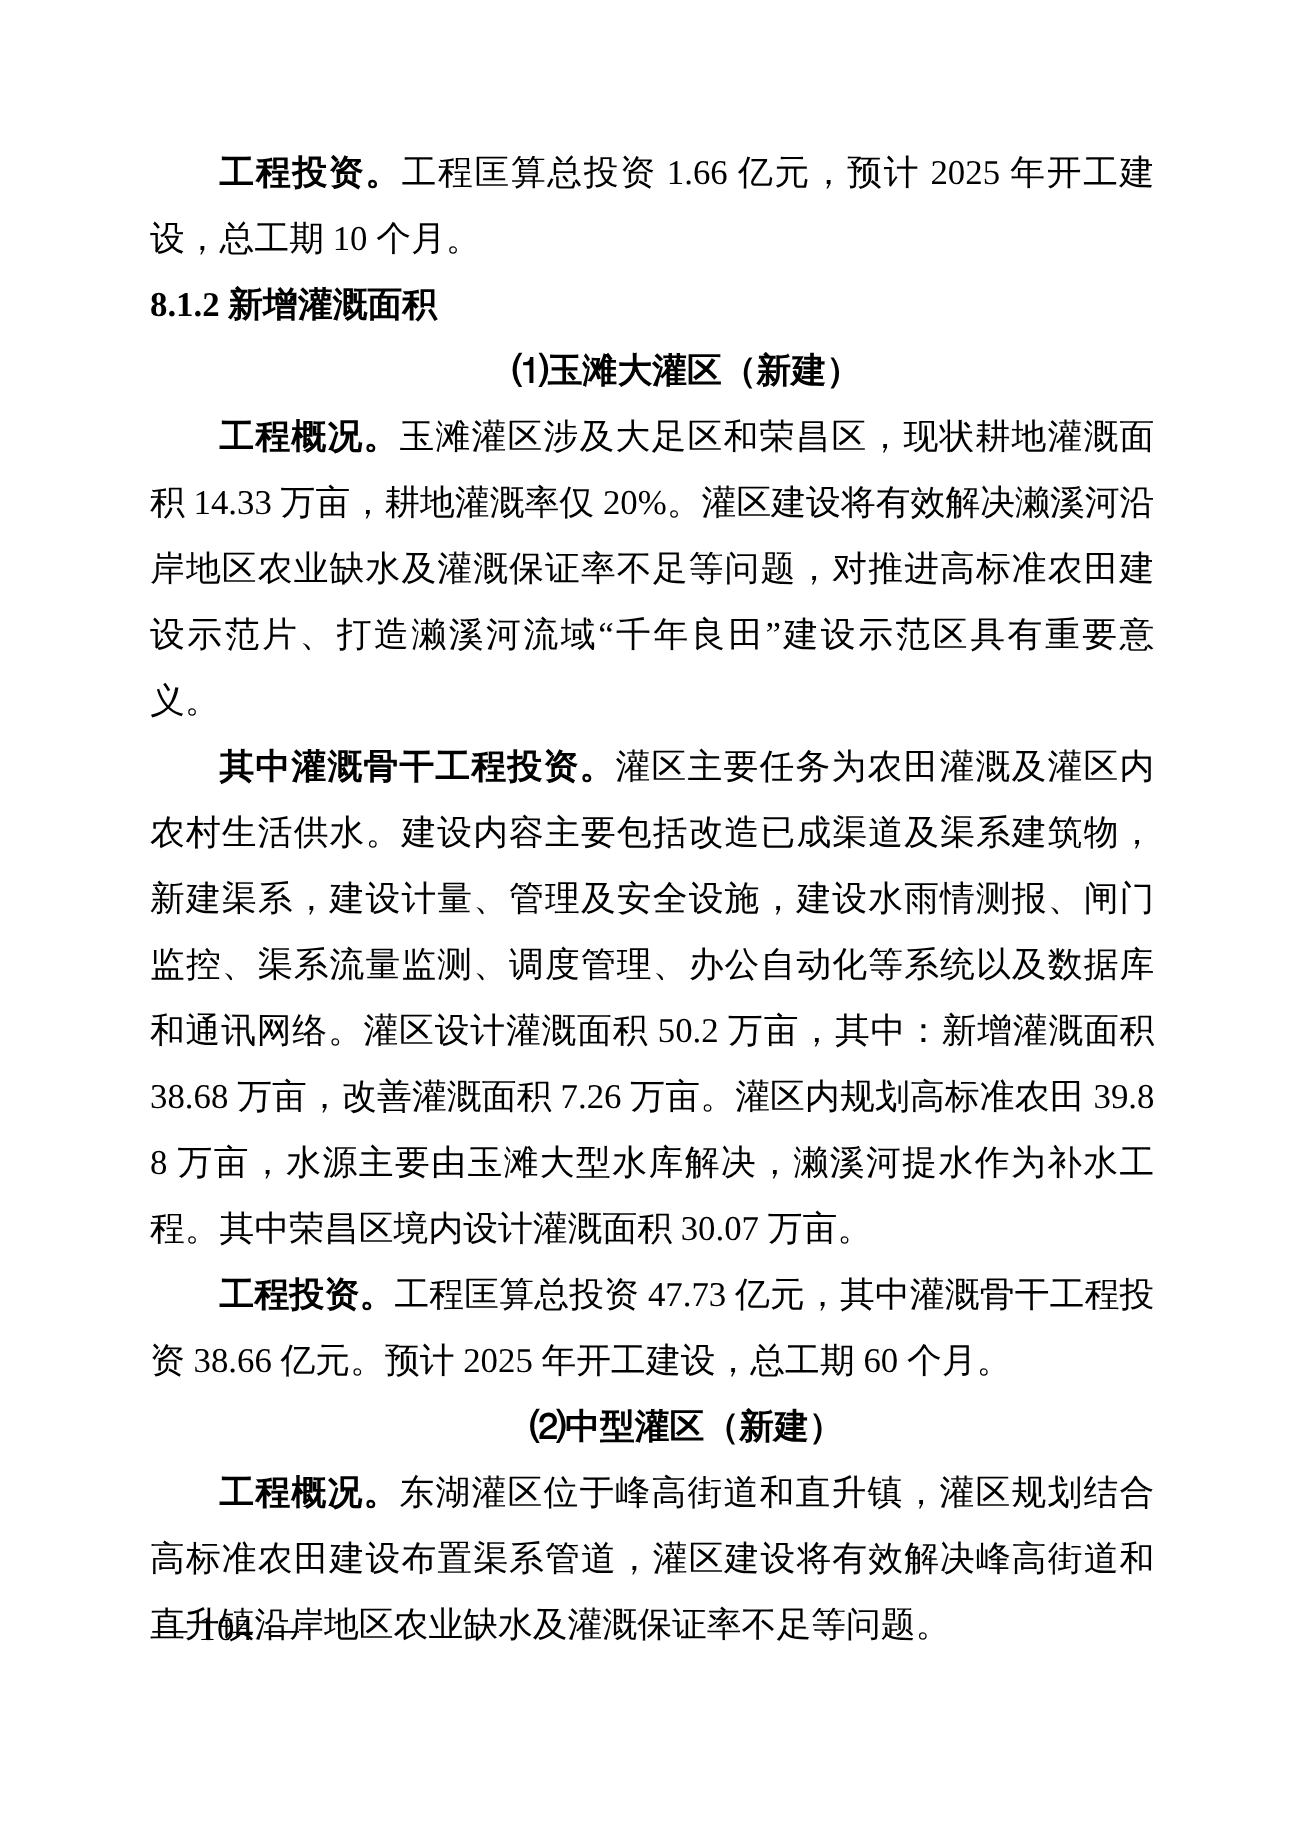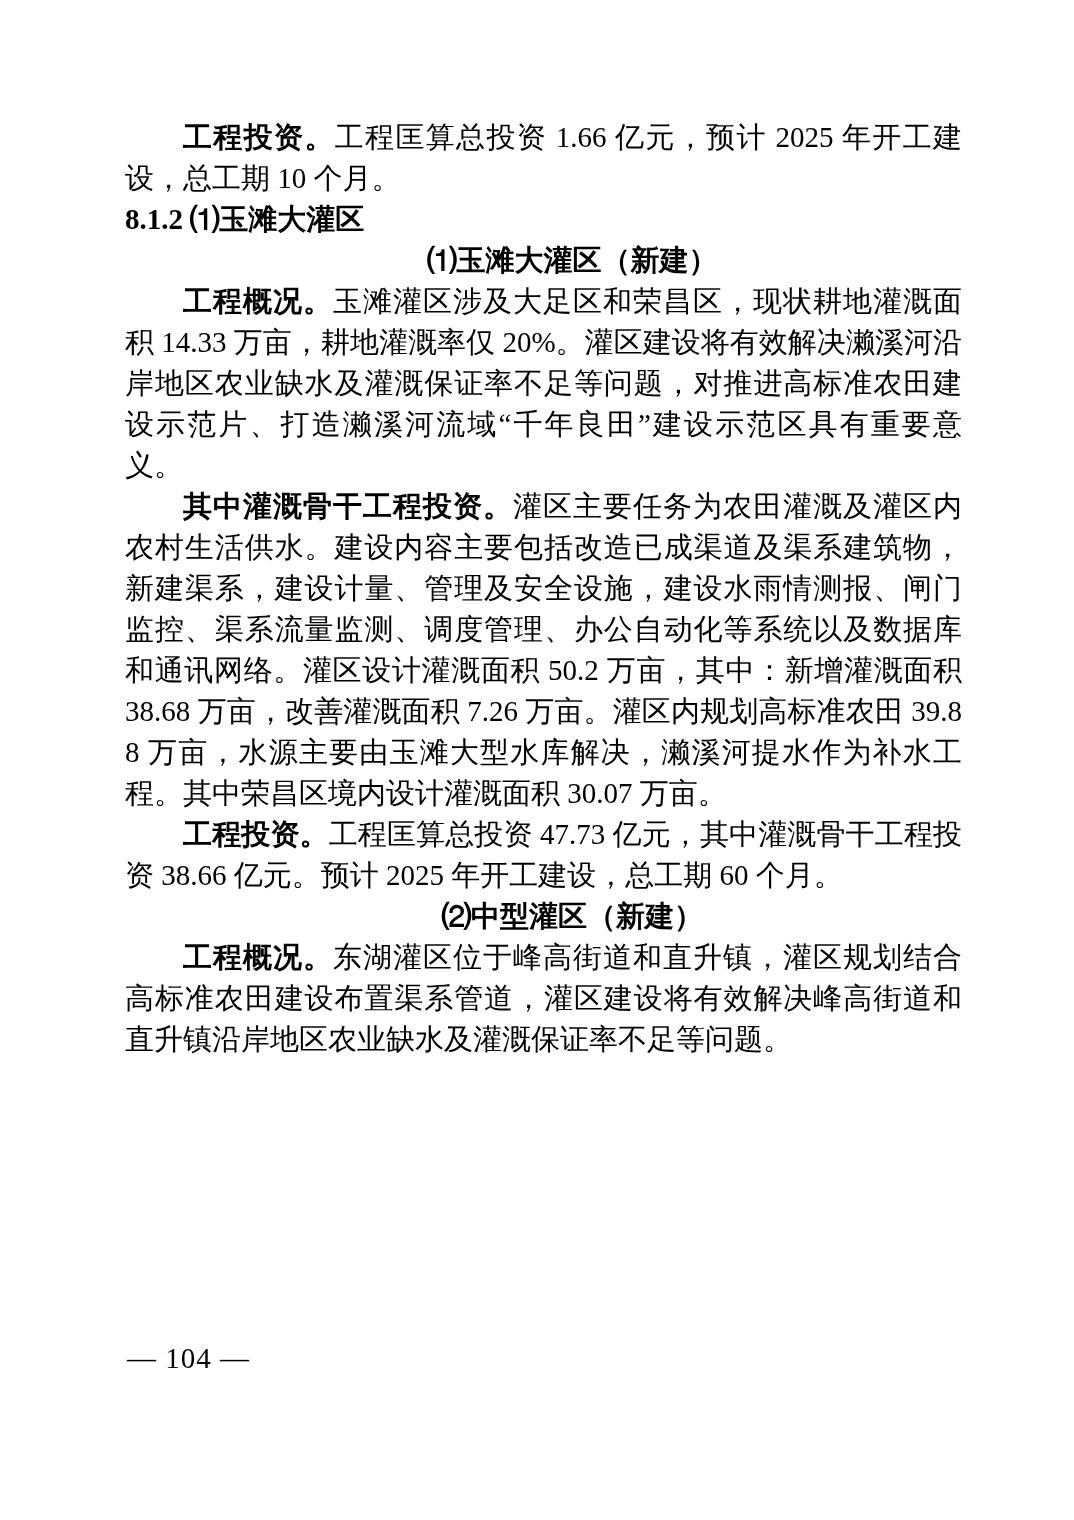--- a/index.html
+++ b/index.html
@@ -13,21 +13,21 @@
     color: #000000;
     font-family: "Liberation Serif", "DejaVu Serif", serif;
     overflow: hidden;
   }
   .doc-body {
     position: absolute;
     left: 125px;
     top: 117px;
     width: 837px;
     font-size: 29px;
-    line-height: 41px;
+    line-height: 55px;
     text-align: justify;
     text-justify: inter-ideograph;
     word-break: break-all;
   }
   .para {
     text-indent: 2em;
   }
   .lead {
     font-weight: bold;
   }
@@ -51,21 +51,21 @@
   }
 </style>
 </head>
 <body>
 
 <div class="page">
   <div class="doc-body">
 
     <p class="para"><span class="lead">工程投资。</span><span>工程匡算总投资 1.66 亿元，预计 2025 年开工建设，总工期 10 个月。</span></p>
 
-    <p class="sec-heading">8.1.2 ⑴玉滩大灌区</p>
+    <p class="sec-heading">8.1.2 新增灌溉面积</p>
 
     <p class="sub-heading">⑴玉滩大灌区（新建）</p>
 
     <p class="para"><span class="lead">工程概况。</span><span>玉滩灌区涉及大足区和荣昌区，现状耕地灌溉面积 14.33 万亩，耕地灌溉率仅 20%。灌区建设将有效解决濑溪河沿岸地区农业缺水及灌溉保证率不足等问题，对推进高标准农田建设示范片、打造濑溪河流域“千年良田”建设示范区具有重要意义。</span></p>
 
     <p class="para"><span class="lead">其中灌溉骨干工程投资。</span><span>灌区主要任务为农田灌溉及灌区内农村生活供水。建设内容主要包括改造已成渠道及渠系建筑物，新建渠系，建设计量、管理及安全设施，建设水雨情测报、闸门监控、渠系流量监测、调度管理、办公自动化等系统以及数据库和通讯网络。灌区设计灌溉面积 50.2 万亩，其中：新增灌溉面积 38.68 万亩，改善灌溉面积 7.26 万亩。灌区内规划高标准农田 39.88 万亩，水源主要由玉滩大型水库解决，濑溪河提水作为补水工程。其中荣昌区境内设计灌溉面积 30.07 万亩。</span></p>
 
     <p class="para"><span class="lead">工程投资。</span><span>工程匡算总投资 47.73 亿元，其中灌溉骨干工程投资 38.66 亿元。预计 2025 年开工建设，总工期 60 个月。</span></p>
 
     <p class="sub-heading">⑵中型灌区（新建）</p>

